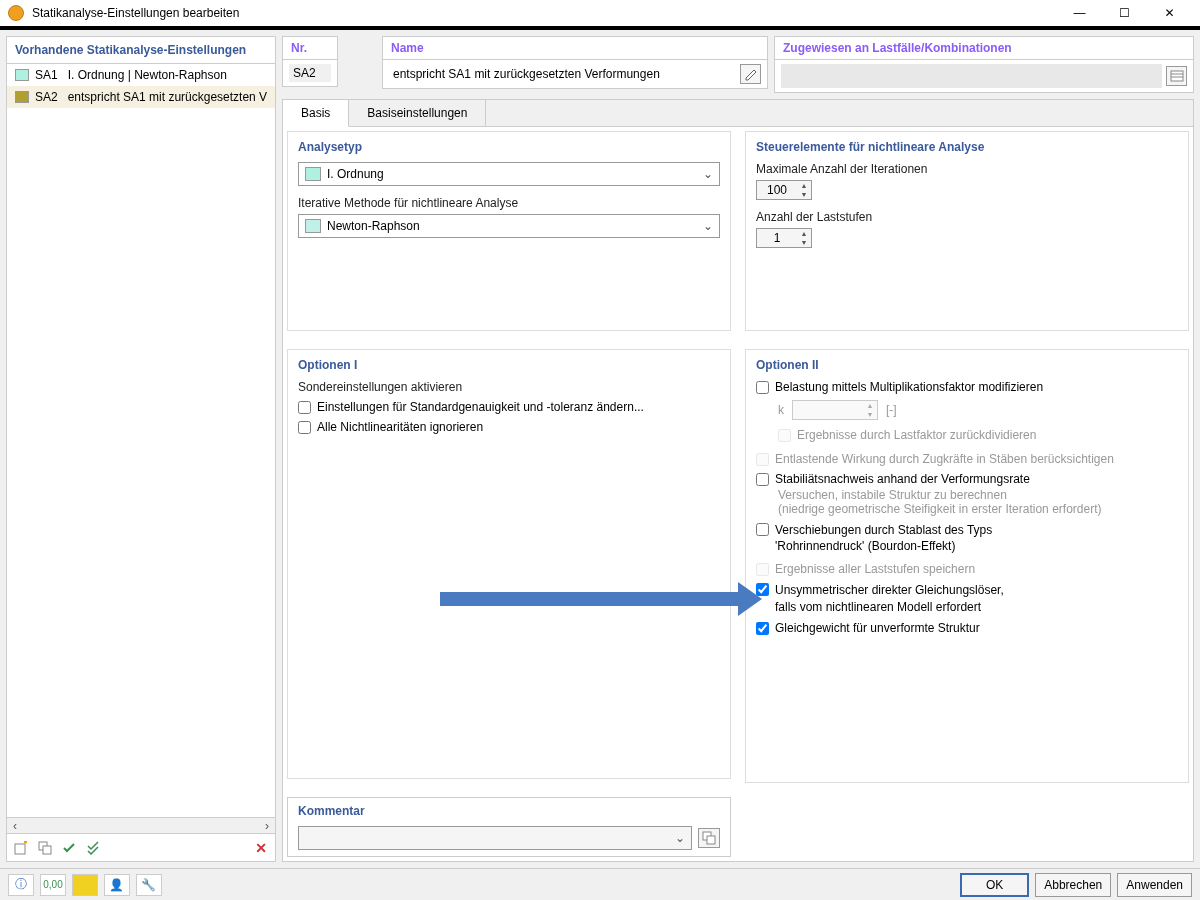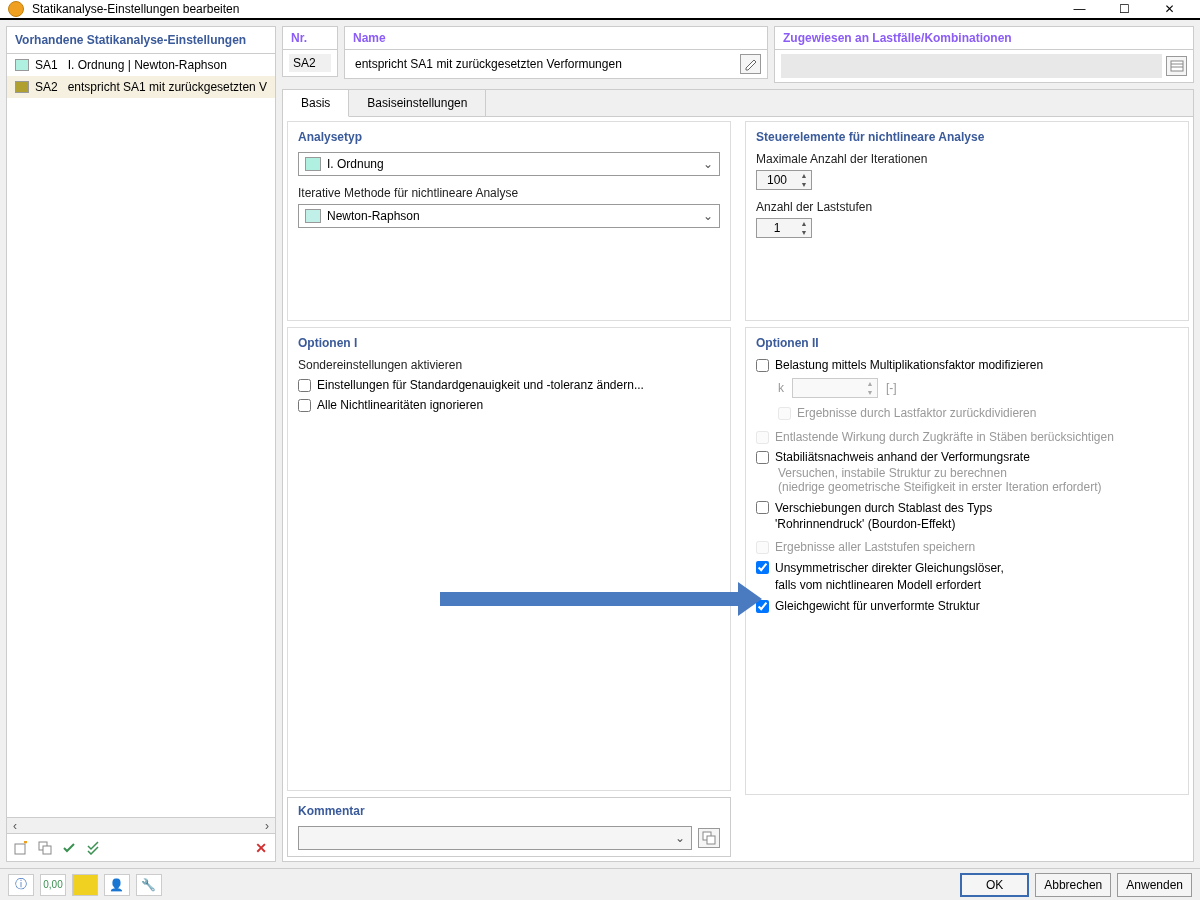--- a/index.html
+++ b/index.html
@@ -1,17 +1,17 @@
 <!DOCTYPE html>
 <html><head>
 <meta charset="utf-8">
 <style>
 * { box-sizing: border-box; margin: 0; padding: 0; font-family: 'Segoe UI', Tahoma, sans-serif; font-size: 12px; }
 body { background: #f0f0f0; width: 1200px; height: 900px; overflow: hidden; display: flex; flex-direction: column; }
-.titlebar { height: 20px; background: #fff; display: flex; align-items: center; padding: 0 8px; border-bottom: 2px solid #000000; }
+.titlebar { height: 30px; background: #fff; display: flex; align-items: center; padding: 0 8px; border-bottom: 4px solid #000000; }
 .titlebar .icon { width: 16px; height: 16px; background: #f0a020; border-radius: 50%; border: 1px solid #c08010; margin-right: 8px; }
 .titlebar .title { flex: 1; font-size: 12px; }
 .titlebar .winbtn { width: 45px; height: 28px; display: flex; align-items: center; justify-content: center; cursor: pointer; }
 .main { flex: 1; display: flex; padding: 6px; gap: 6px; overflow: hidden; }
 .leftpanel { width: 270px; display: flex; flex-direction: column; gap: 0; }
 .panel-header { font-size: 12px; font-weight: 600; color: #3a5a9a; padding: 6px 8px; background: #fff; border: 1px solid #ccc; border-bottom: none; }
 .list { flex: 1; background: #fff; border: 1px solid #ccc; overflow: auto; }
 .list-item { padding: 4px 8px; display: flex; align-items: center; gap: 6px; cursor: pointer; white-space: nowrap; }
 .list-item .swatch { width: 14px; height: 12px; border: 1px solid #999; flex-shrink: 0; }
 .list-item .code { font-weight: 400; margin-right: 4px; }
@@ -20,31 +20,31 @@
 .scrollbar .track { flex: 1; height: 14px; }
 .left-toolbar { height: 28px; background: #fff; border: 1px solid #ccc; border-top: none; display: flex; align-items: center; padding: 0 4px; gap: 4px; }
 .tbtn { width: 20px; height: 20px; display: flex; align-items: center; justify-content: center; cursor: pointer; border: 1px solid transparent; }
 .centerpanel { flex: 1; display: flex; flex-direction: column; gap: 6px; min-width: 0; }
 .toprow { display: flex; gap: 6px; }
 .field-group { display: flex; flex-direction: column; }
 .field-label { font-size: 12px; font-weight: 600; color: #8b5cf6; padding: 4px 8px; background: #fff; border: 1px solid #ccc; border-bottom: none; }
 .field-input { background: #fff; border: 1px solid #ccc; padding: 4px 6px; display: flex; align-items: center; }
 .field-input input { border: none; outline: none; width: 100%; background: transparent; font-size: 12px; padding: 2px 4px; }
 .field-input.gray input { background: #f0f0f0; }
-.name-group { flex: 1; }
+.name-group { flex: 1; margin-left: 38px; }
 .name-group .field-input { display: flex; gap: 4px; }
 .edit-icon-btn { width: 22px; height: 20px; border: 1px solid #999; background: #f5f5f5; display: flex; align-items: center; justify-content: center; cursor: pointer; }
 .assigned-group { width: 420px; }
 .assigned-input { background: #e8e8e8; height: 24px; }
 .tabs-container { flex: 1; background: #fff; border: 1px solid #ccc; display: flex; flex-direction: column; }
 .tab-strip { display: flex; background: #f0f0f0; border-bottom: 1px solid #ccc; }
 .tab { padding: 6px 18px; cursor: pointer; border-right: 1px solid #ccc; font-size: 12px; }
 .tab.active { background: #fff; border-bottom: 1px solid #fff; margin-bottom: -1px; }
 .tab-content { flex: 1; display: flex; gap: 6px; padding: 0; overflow: hidden; }
-.col { flex: 1; display: flex; flex-direction: column; gap: 0; padding: 4px; }
+.col { flex: 1; display: flex; flex-direction: column; gap: 12px; padding: 4px; }
 .section { border: 1px solid #ddd; background: #fff; padding: 8px 10px; margin-bottom: 6px; }
 .section-title { font-size: 12px; font-weight: 600; color: #3a5a9a; margin-bottom: 8px; }
 .form-row { margin-bottom: 10px; }
 .form-label { font-size: 12px; color: #222; margin-bottom: 4px; display: block; }
 .select { width: 100%; background: #fff; border: 1px solid #999; padding: 4px 6px; display: flex; align-items: center; cursor: pointer; }
 .select .color-sq { width: 16px; height: 14px; border: 1px solid #999; background: #b0f0e0; margin-right: 6px; }
 .select .text { flex: 1; }
 .select .chev { color: #555; }
 .checkbox-row { display: flex; align-items: flex-start; gap: 6px; margin-bottom: 6px; cursor: pointer; }
 .checkbox-row input[type=checkbox] { margin-top: 1px; }

